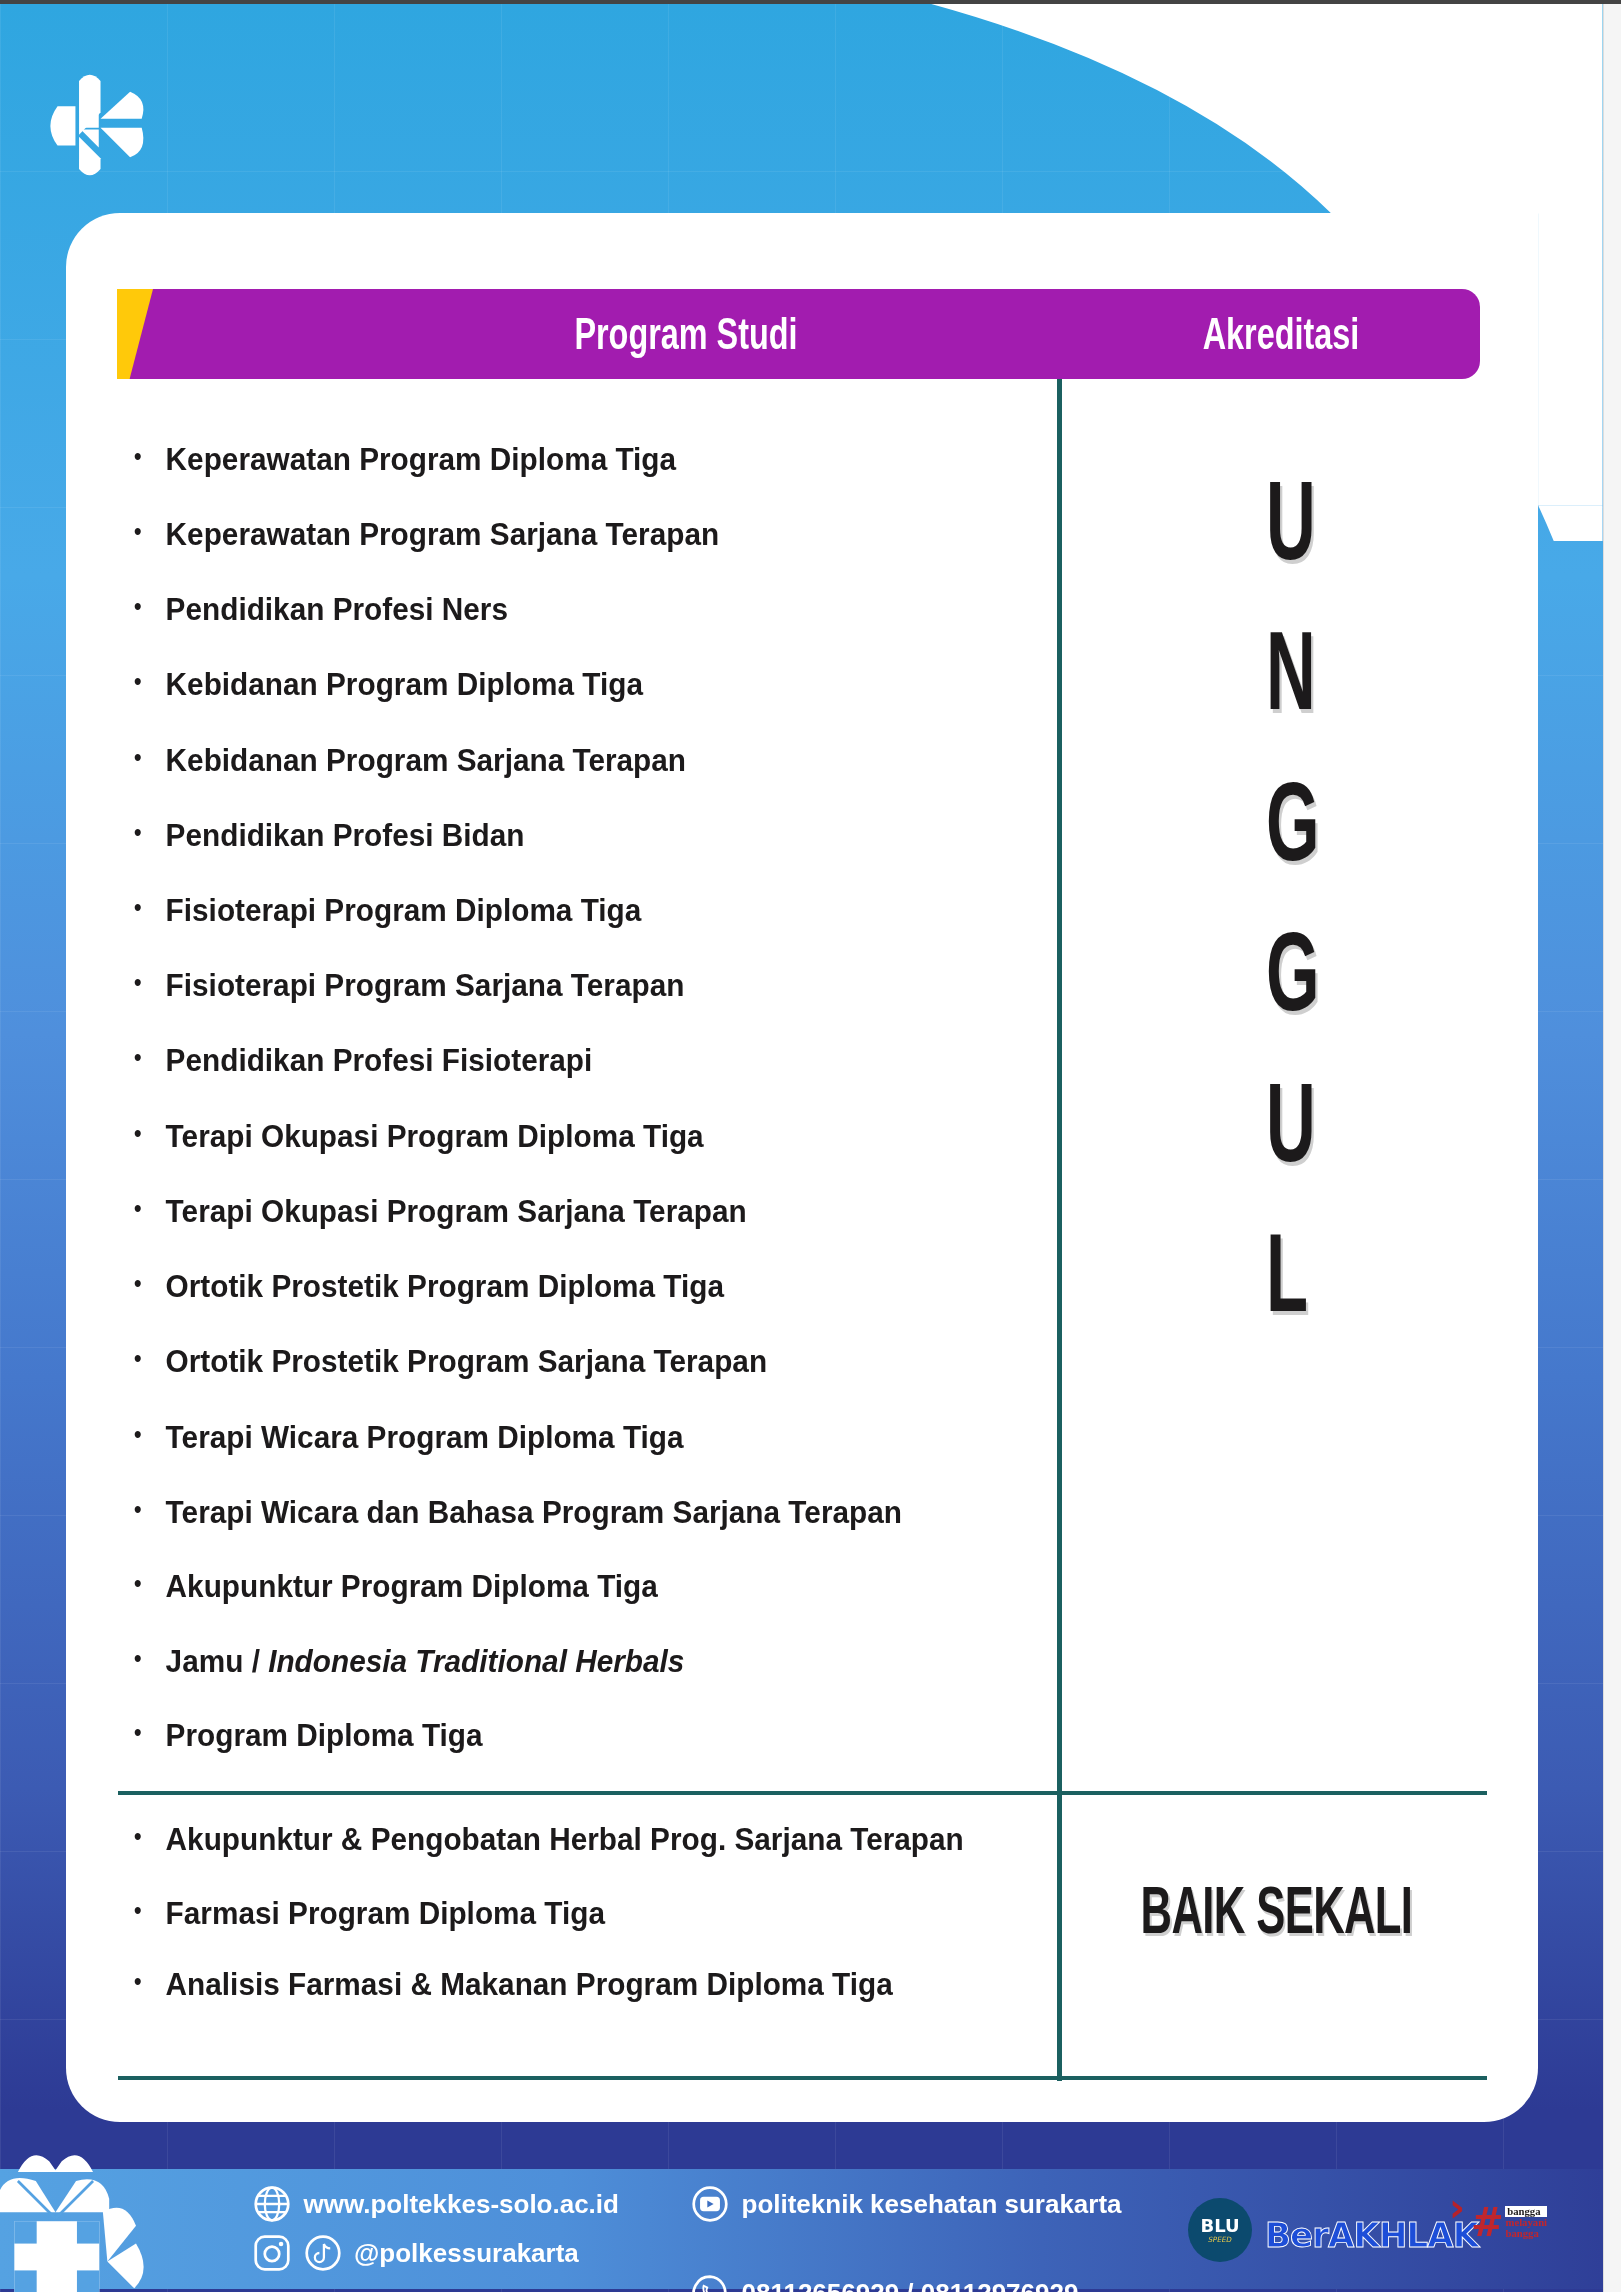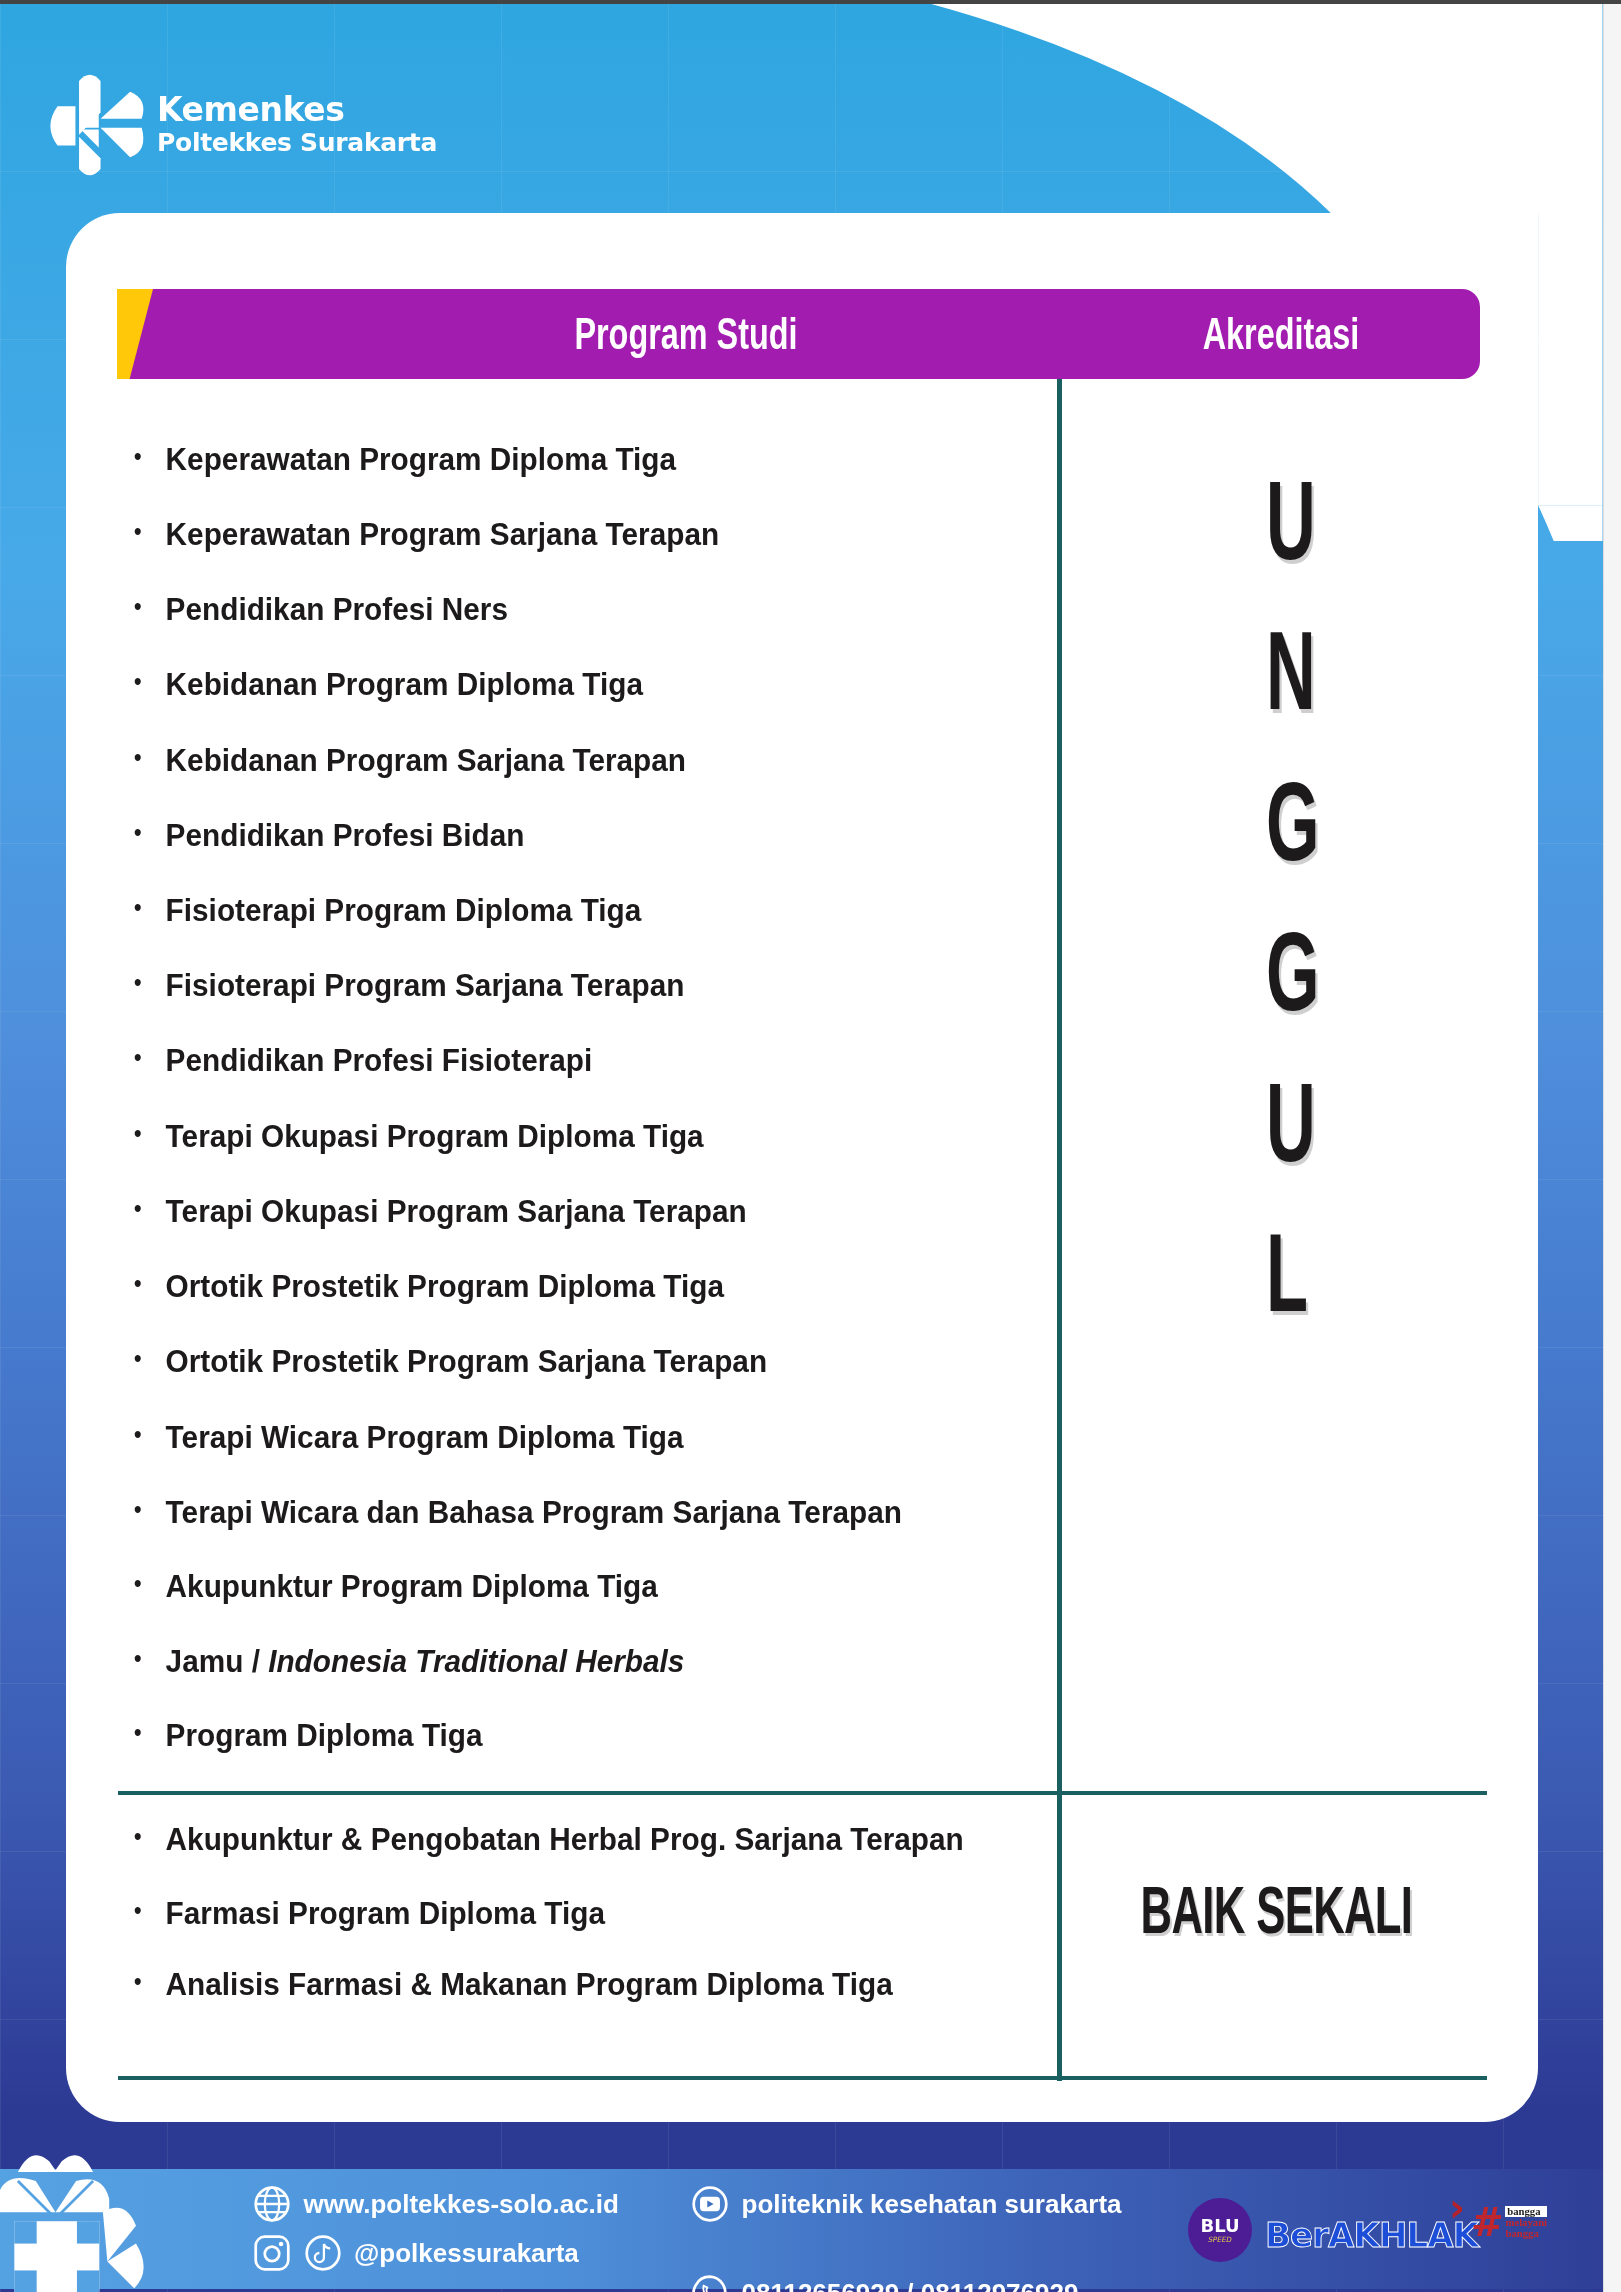--- a/index.html
+++ b/index.html
@@ -86,21 +86,21 @@
   .footer-logo { position: absolute; left: 0; top: 2136px; width: 170px; height: 157px; }
   .contact { position: absolute; display: flex; align-items: center; gap: 12.5px; color: #fff;
     font-family: "Liberation Sans", sans-serif; font-weight: bold; font-size: 26px; white-space: nowrap; }
   .contact .icon { width: 38px; height: 38px; flex: 0 0 auto; }
   .c-web { left: 253px; top: 2185px; }
   .c-ig { left: 253px; top: 2234px; }
   .c-yt { left: 691px; top: 2185px; }
   .c-wa { left: 691px; top: 2234px; margin-top: 40px; }
   .c-yt .label, .c-wa .label { font-size: 26px; text-align: center; }
 
-  .blu { position: absolute; left: 1188px; top: 2198px; width: 64px; height: 64px; border-radius: 50%; background: #4c1d95;
+  .blu { position: absolute; left: 1188px; top: 2198px; width: 64px; height: 64px; border-radius: 50%; background: #0c4a6e;
     display: flex; flex-direction: column; align-items: center; justify-content: center; color: #fff; }
   .blu .blu-main { font-family: "DejaVu Sans", sans-serif; font-weight: bold; font-size: 18px; line-height: 18px; }
   .blu .blu-sub { font-family: "DejaVu Sans", sans-serif; font-style: italic; font-size: 7.2px; color: #e8c84a; }
   .berakhlak { position: absolute; left: 1265px; top: 2206px; color: #1d4ed8; font-family: "DejaVu Sans", sans-serif; font-weight: bold;
     font-size: 34px; letter-spacing: -0.9px; margin-top: 9px; -webkit-text-stroke: 0.9px #fff; }
   .berakhlak-chev { position: absolute; left: 1449px; top: 2185px; color: #b5222b; font-family: "DejaVu Sans", sans-serif; font-weight: bold; font-size: 39px; }
   .hashtag { position: absolute; left: 1471px; top: 2203px; display: flex; align-items: center; gap: 1.8px; }
   .hashtag .hash { color: #c0262d; font-family: "DejaVu Sans", sans-serif; font-weight: bold; font-size: 39px; line-height: 39px; }
   .hashtag .words { display: flex; flex-direction: column; font-family: Liberation Serif, serif; font-weight: bold; font-size: 10.7px; line-height: 10.7px; }
   .hashtag .w1 { color: #1c1a1b; background: #fff; padding: 0 1.8px; }
@@ -126,24 +126,20 @@
     <g fill="#ffffff">
       <path d="M38 10 Q50 -4 62 10 L62 45 L38 70 Z"></path>
       <path d="M62 52 L95 22 Q115 30 108 52 Z"></path>
       <path d="M62 62 L108 62 Q115 88 95 95 Z"></path>
       <path d="M38 72 L62 96 L62 108 Q50 122 38 108 Z"></path>
       <path d="M34 38 L34 82 L14 82 Q-2 60 14 38 Z"></path>
       <path d="M40 62 L60 42 L60 62 Z"></path>
       <path d="M40 64 L60 64 L60 84 Z"></path>
     </g>
   </svg>
-  <div class="logo-text">
-    <div class="logo-line1">Kemenkes</div>
-    <div class="logo-line2">Poltekkes Surakarta</div>
-  </div>
 </div>
 
 <div class="card"></div>
 
 <div class="header-bar">
   <div class="header-yellow"></div>
   <div class="header-label program">Program Studi</div>
   <div class="header-label akred">Akreditasi</div>
 </div>
 

